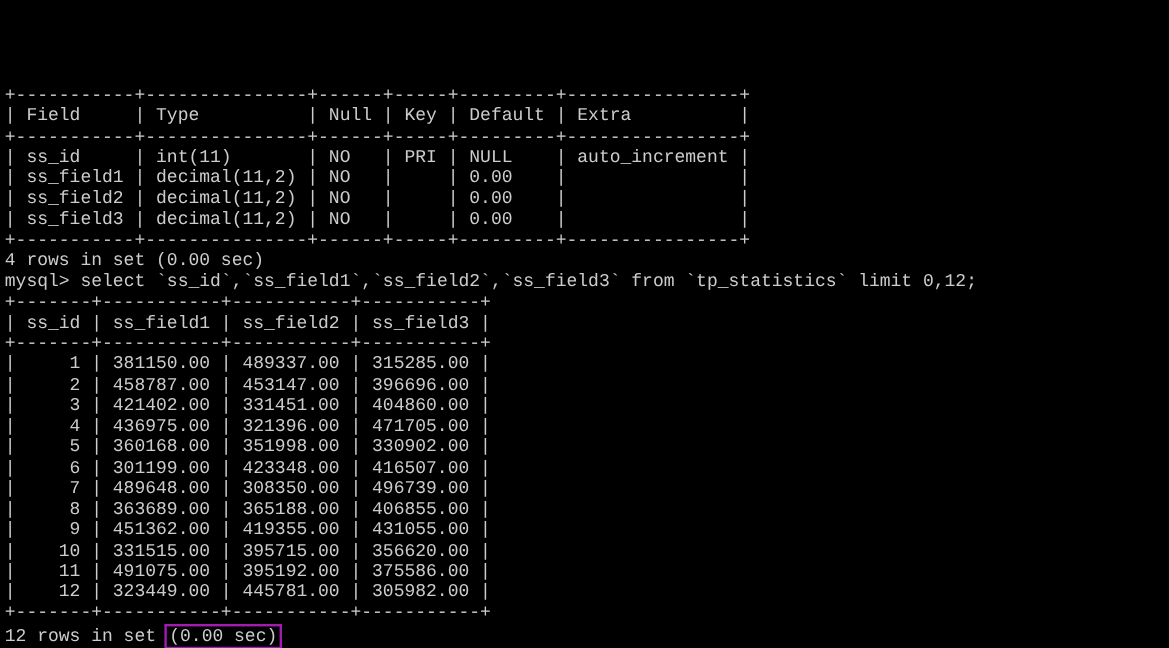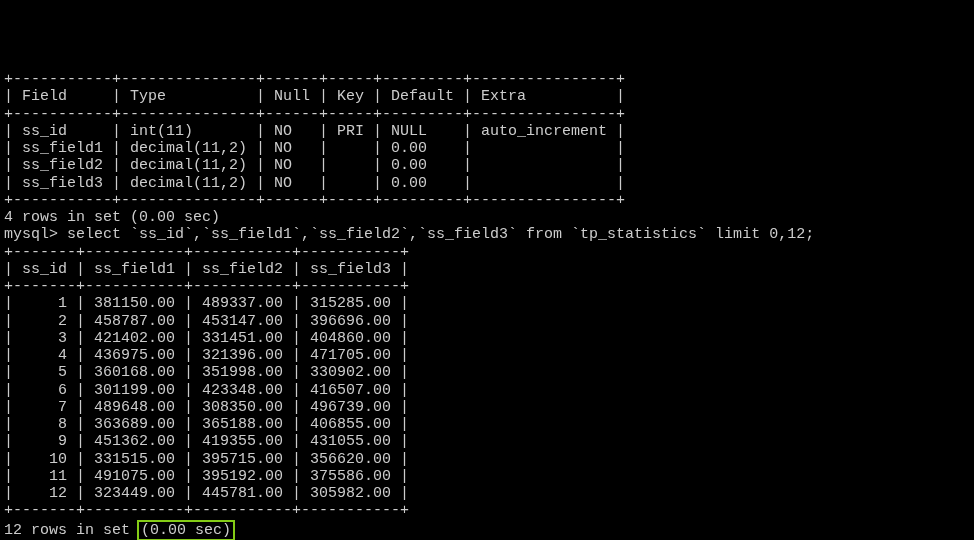--- a/index.html
+++ b/index.html
@@ -10,21 +10,21 @@
     font-size: 15px;
     line-height: 1.15;
     padding: 2px 4px;
     width: 974px;
     height: 540px;
     overflow: hidden;
     white-space: pre;
   }
   .line { white-space: pre; }
   .highlight-box {
-    border: 2px solid #84cc16;
+    border: 2px solid #a21caf;
     display: inline-block;
     padding: 0 2px;
     margin-left: -2px;
   }
 </style>
 </head>
 <body>
 
 
 

